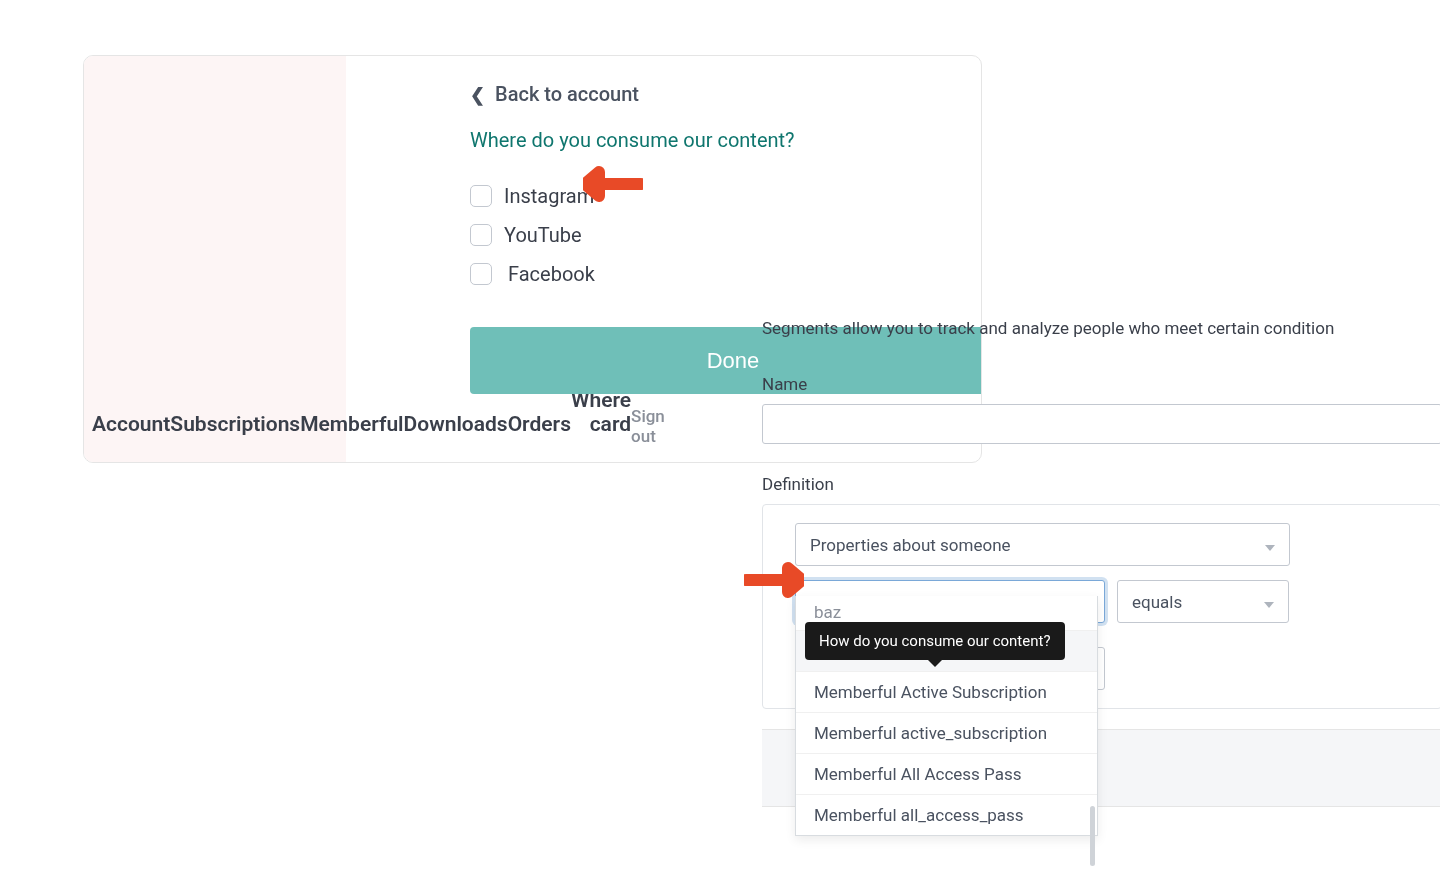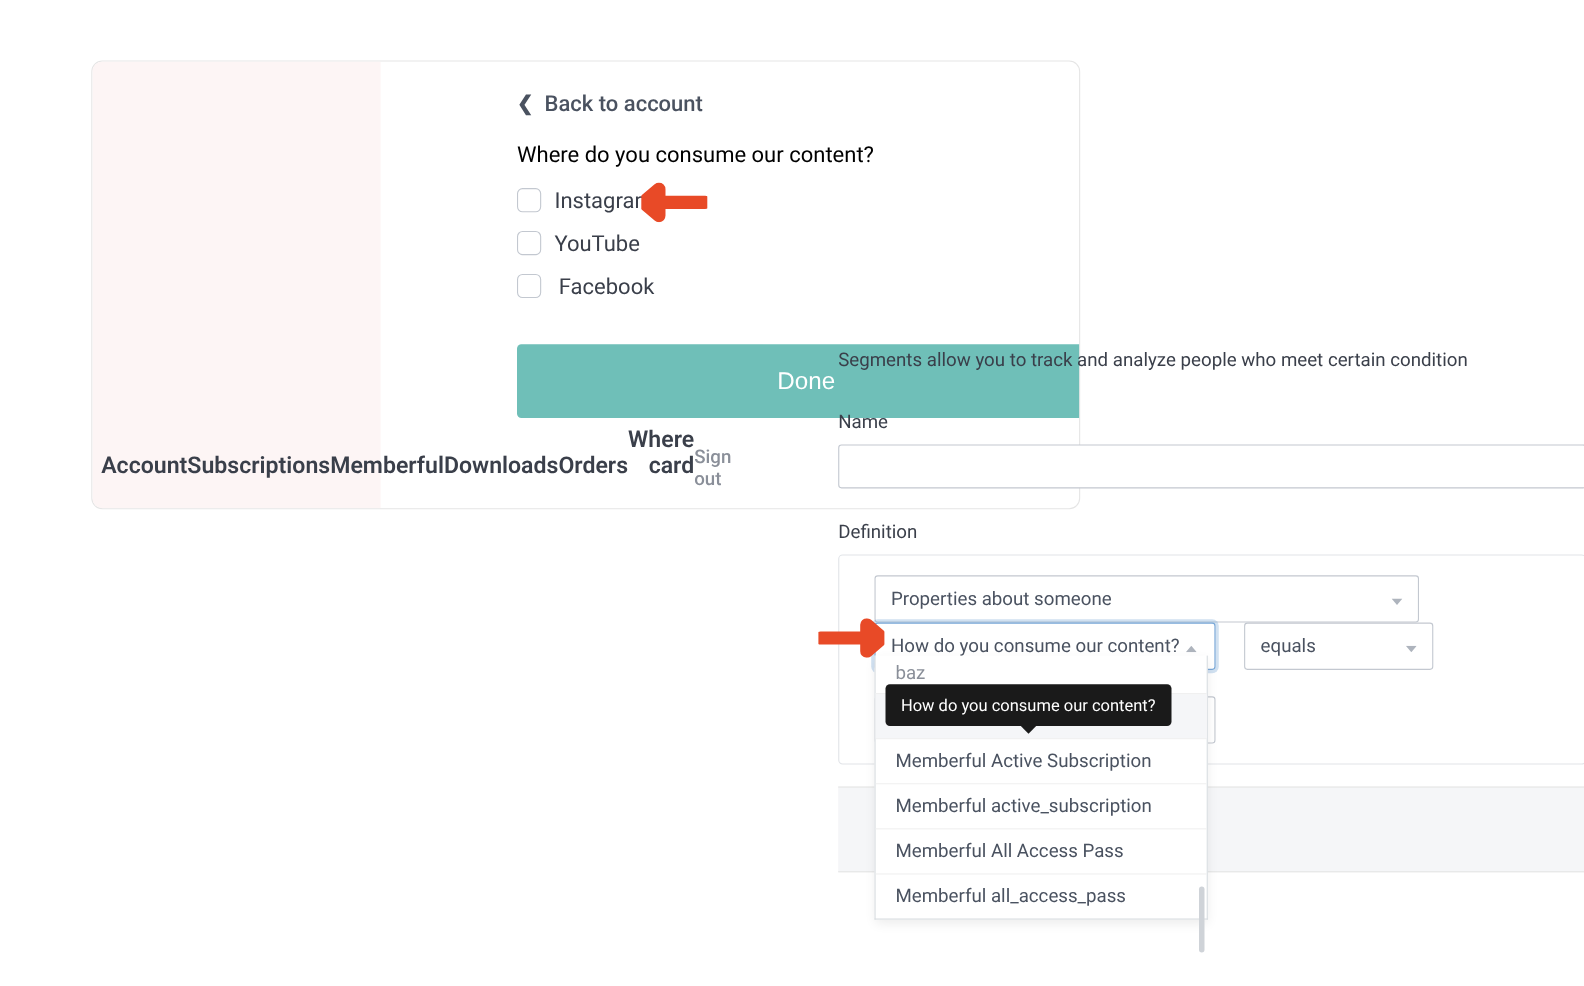--- a/index.html
+++ b/index.html
@@ -98,22 +98,22 @@
       margin-bottom: 22px;
       cursor: pointer;
     }
     .back-link .chev {
       font-size: 18px;
       font-weight: 700;
       margin-right: 10px;
     }
     .question {
       font-size: 20px;
-      color: #000000;
-      margin-bottom: 18px;
+      color: #0f766e;
+      margin-bottom: 32px;
     }
     .checkbox-row {
       display: flex;
       align-items: center;
       margin-bottom: 15px;
       cursor: pointer;
     }
     .checkbox {
       width: 22px;
       height: 22px;
@@ -202,24 +202,25 @@
       color: #4a5260;
       background: #fff;
       cursor: pointer;
       position: relative;
     }
     .select .caret {
       margin-left: auto;
     }
     .select-row1 {
       width: 495px;
+      margin-bottom: 14px;
     }
     .select-row2 {
       display: flex;
-      gap: 26px;
+      gap: 12px;
       margin-bottom: 14px;
     }
     .select-content {
       width: 310px;
       border: 1px solid #7aa8d8;
       box-shadow: 0 0 0 3px rgba(122,168,216,0.35);
     }
     .select-content .up-caret {
       margin-left: 6px;
     }

